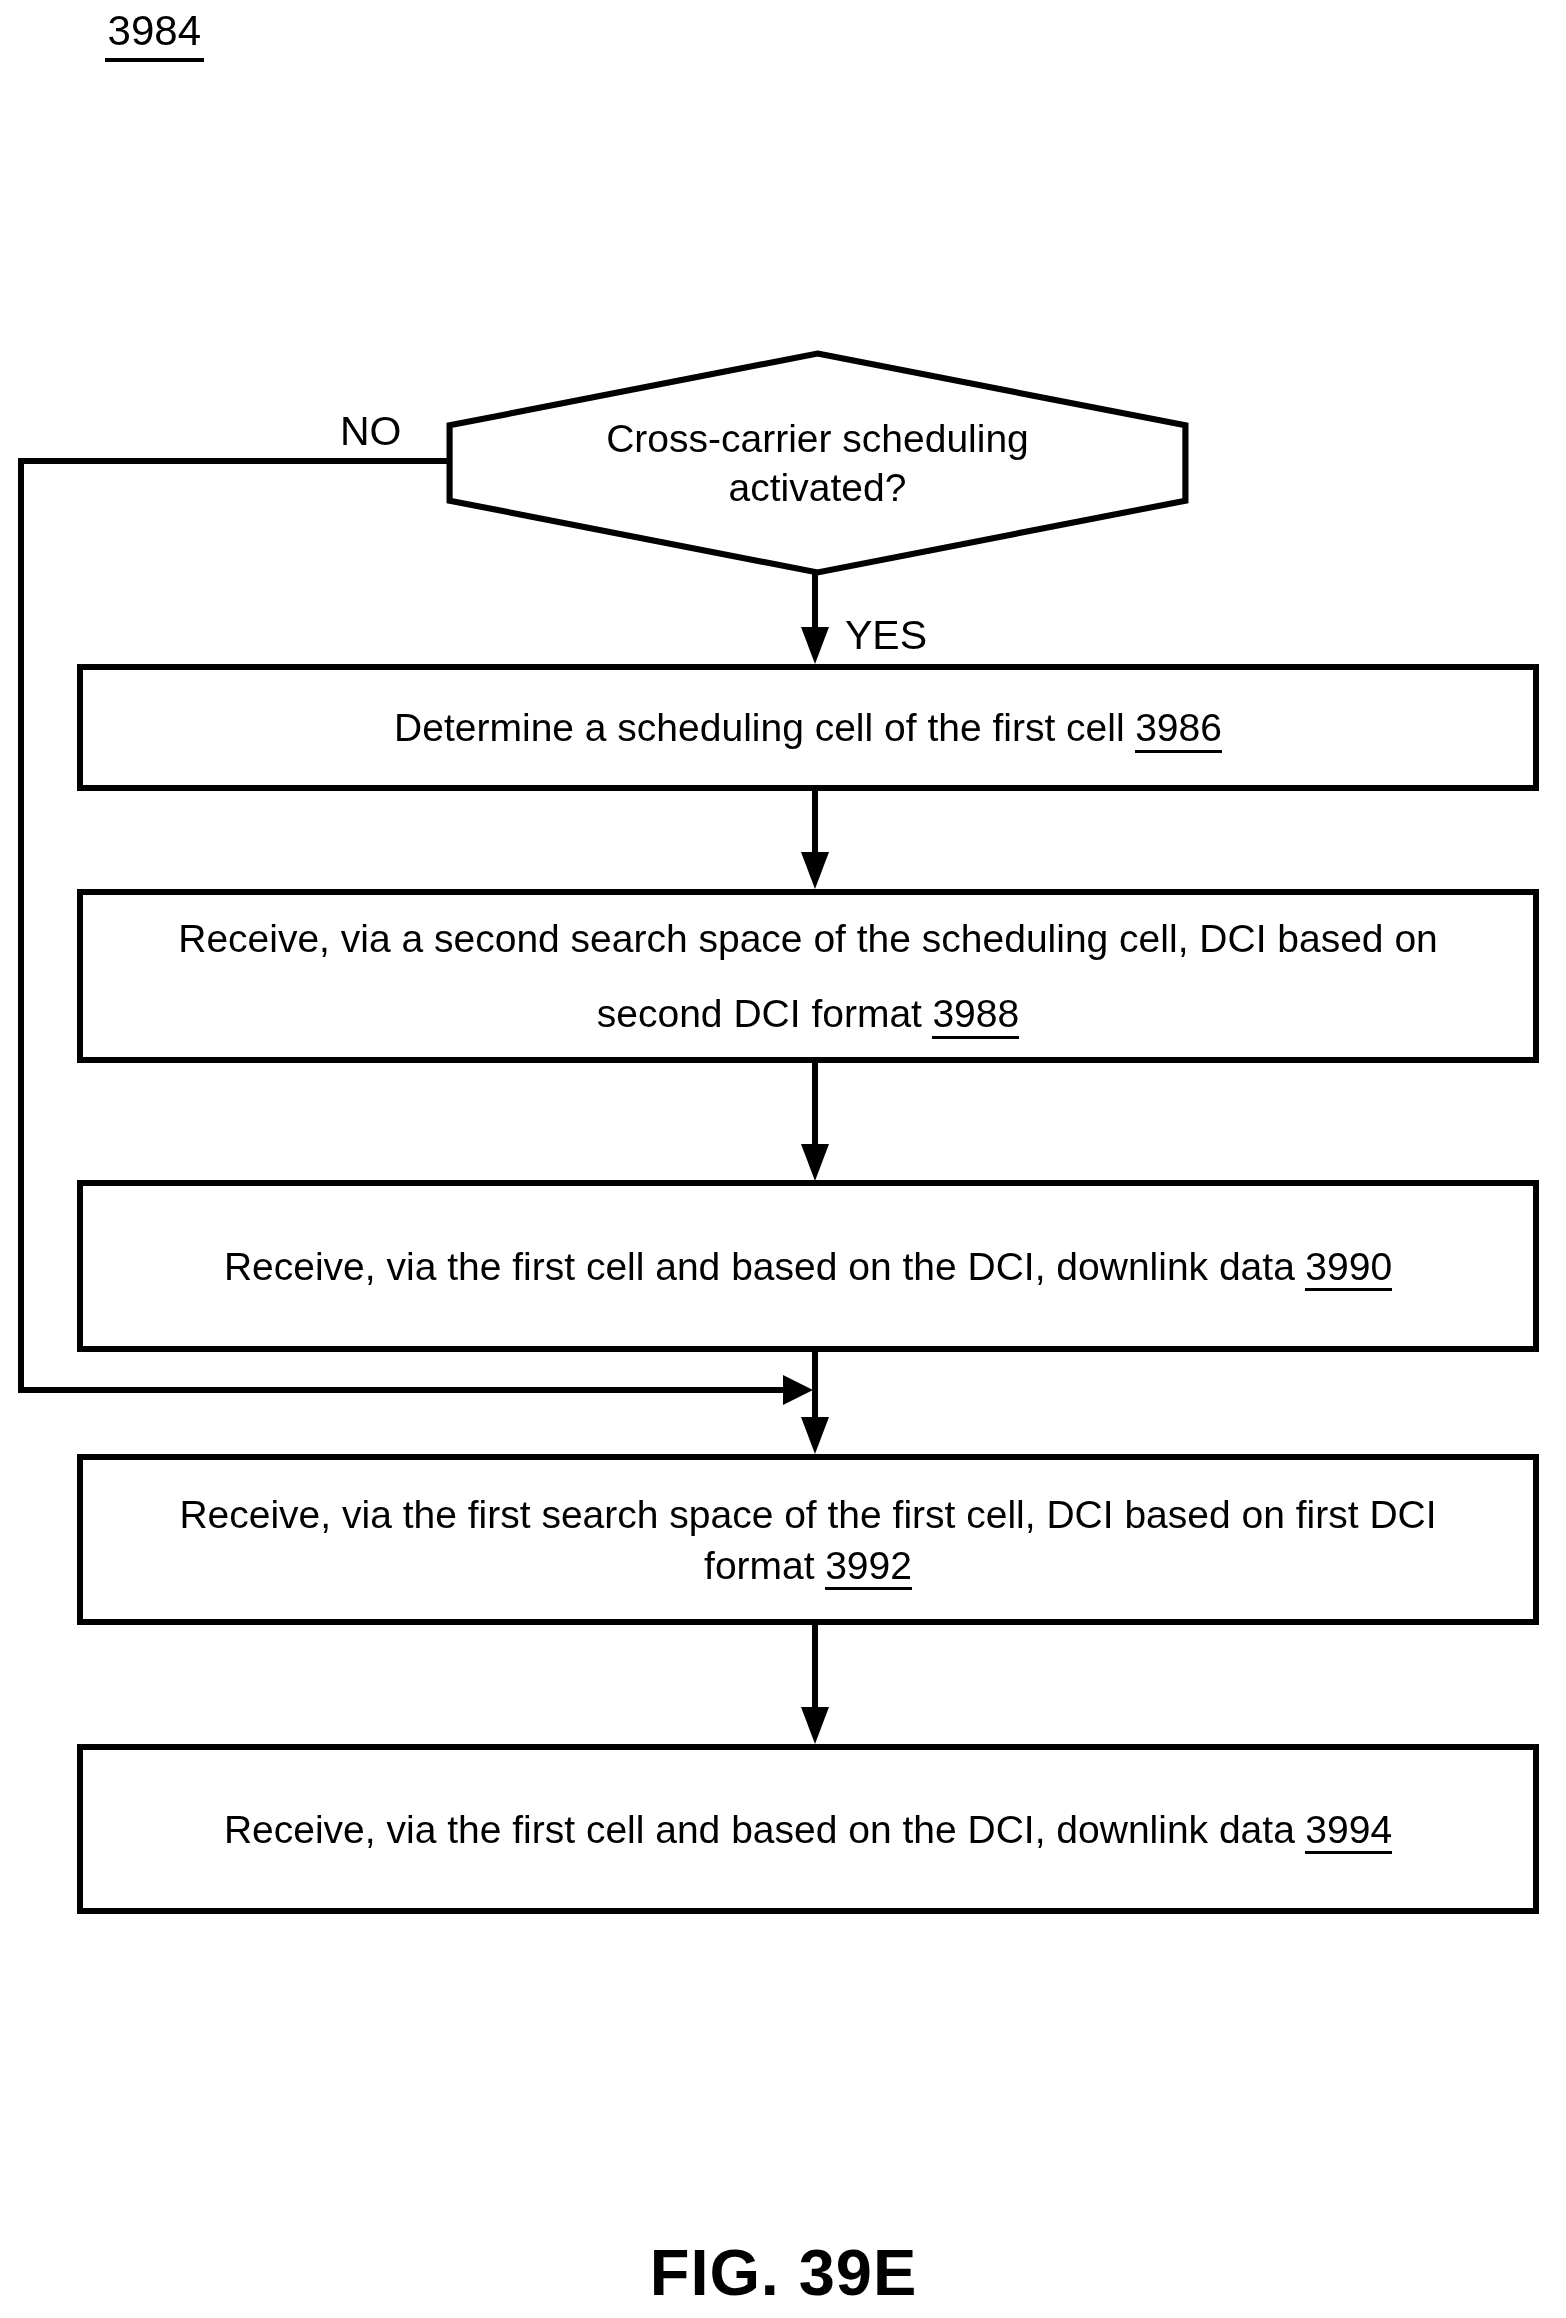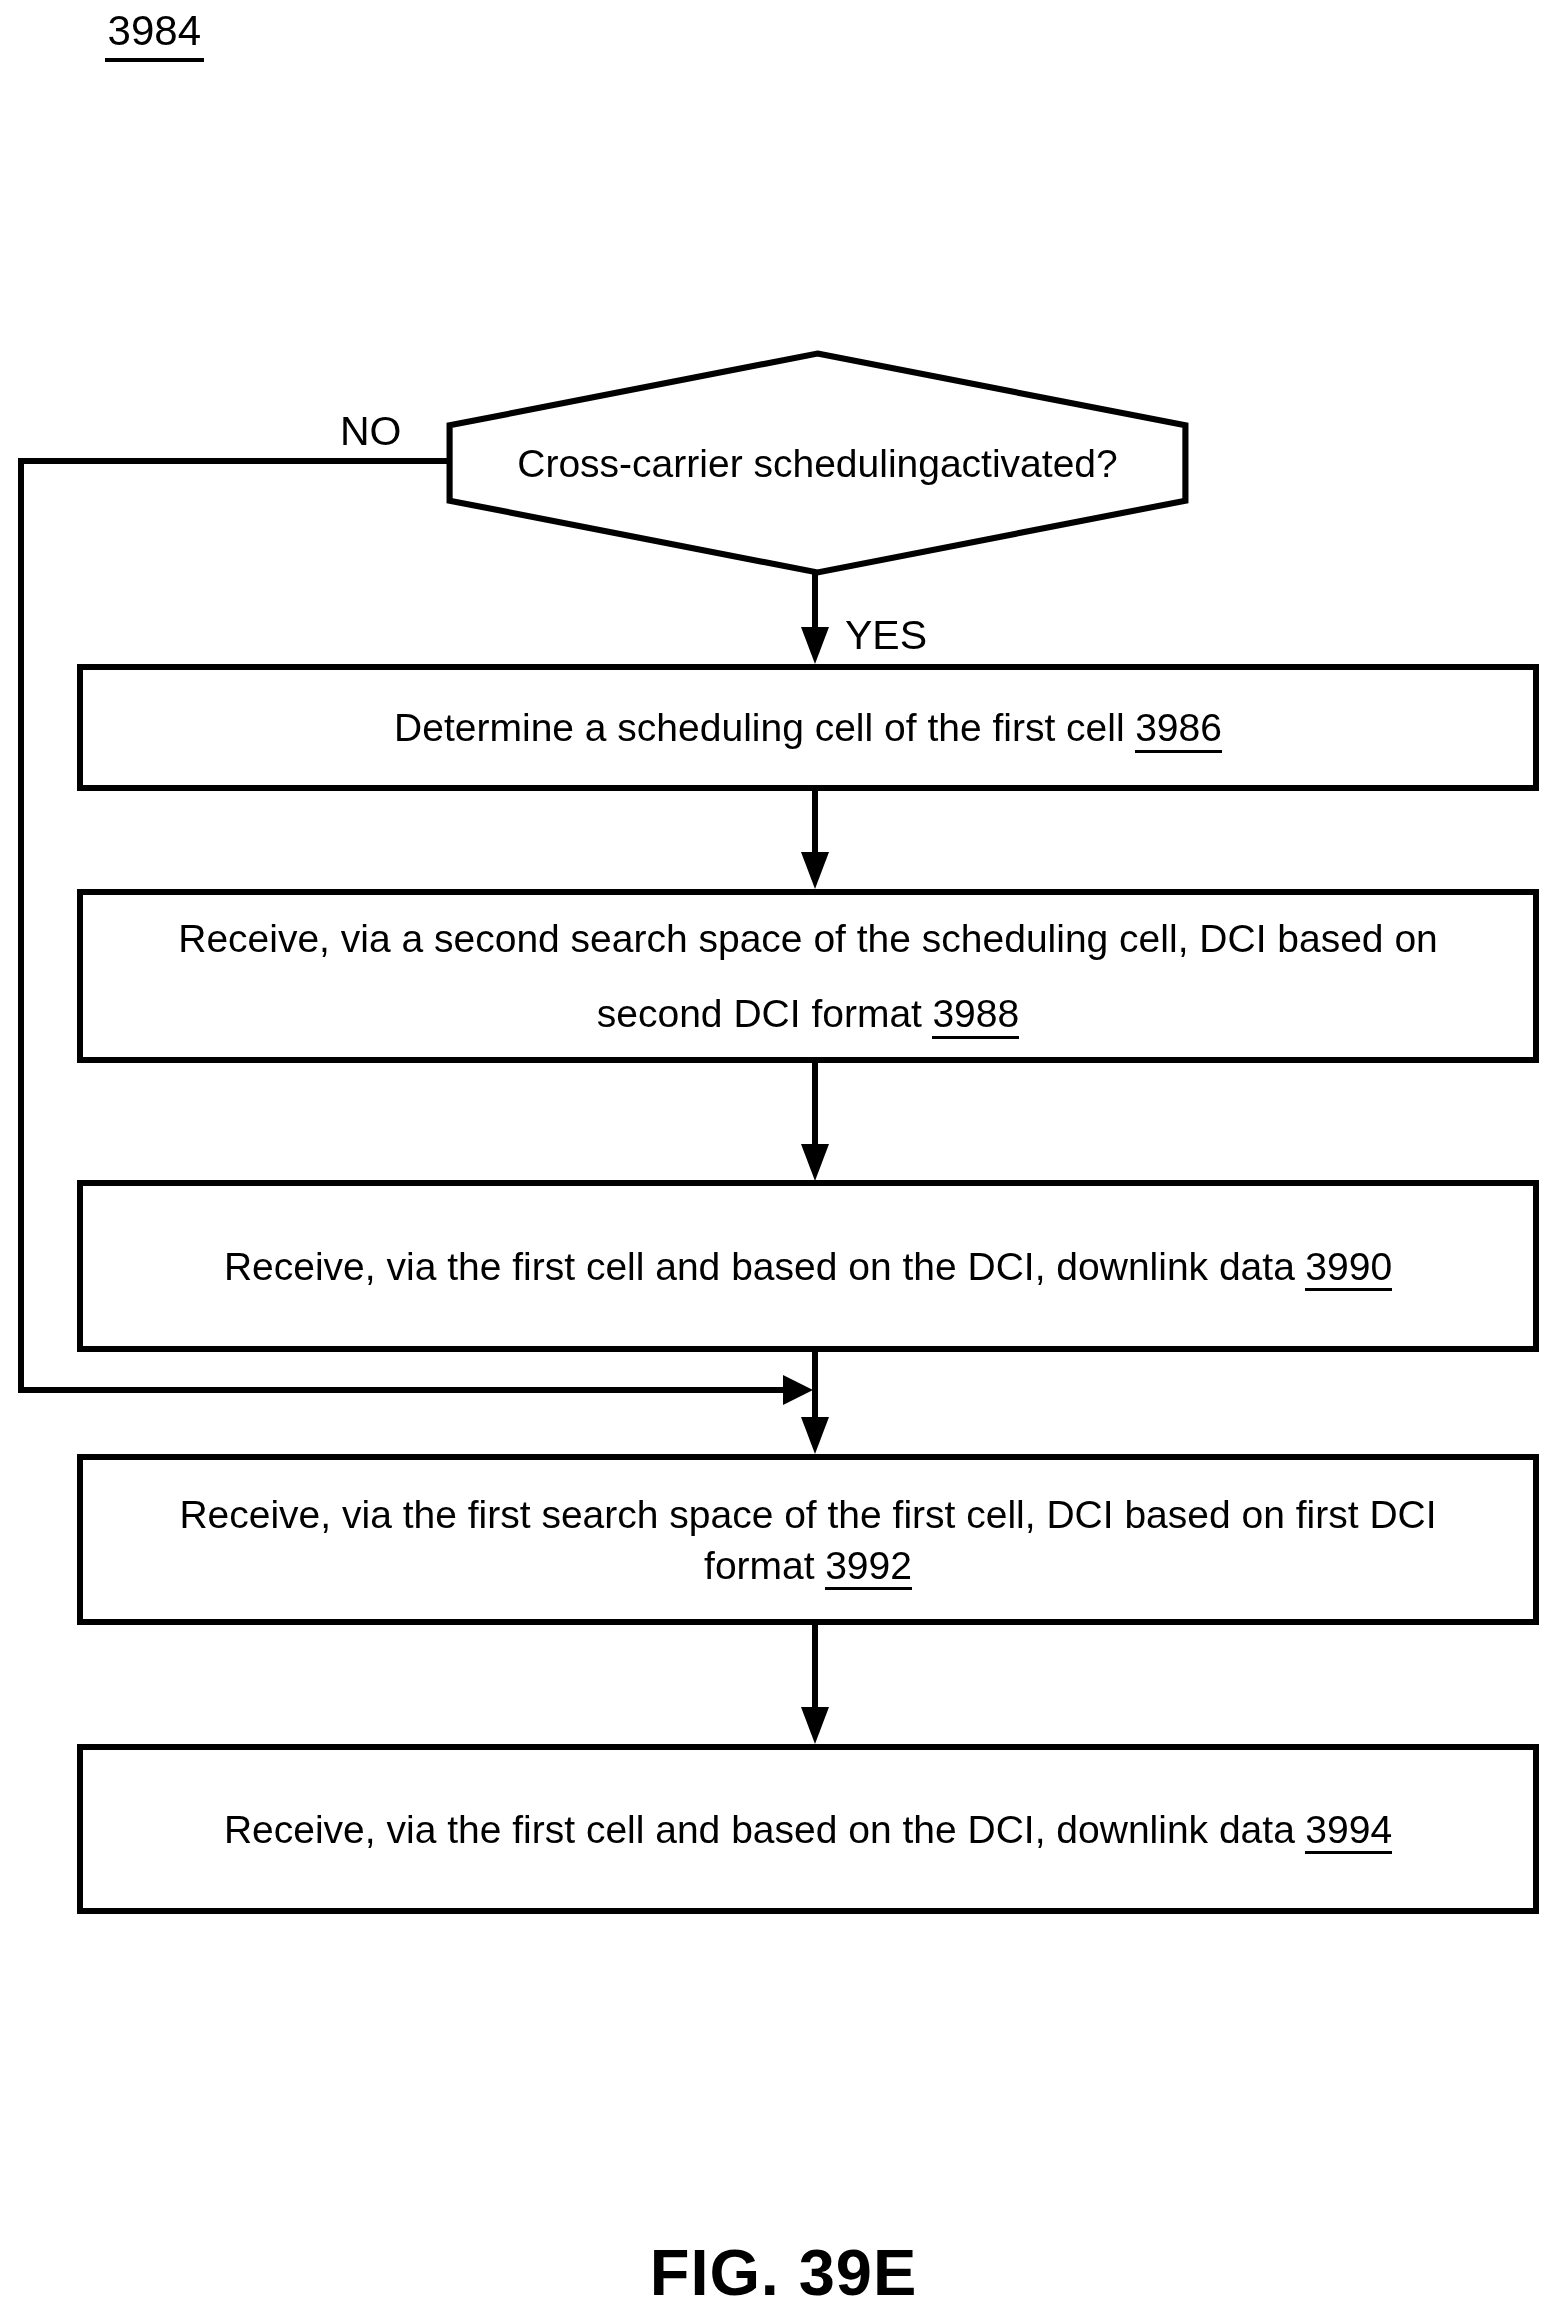--- a/index.html
+++ b/index.html
@@ -61,21 +61,21 @@
     position: absolute;
     font-size: 41px;
   }
   .decision-text {
     position: absolute;
     left: 446px;
     top: 350px;
     width: 743px;
     height: 226px;
     display: flex;
-    flex-direction: row;
+    flex-direction: column;
     justify-content: center;
     align-items: center;
     text-align: center;
     font-size: 39px;
     line-height: 49px;
   }
   .caption {
     position: absolute;
     left: 0;
     top: 2235px;

